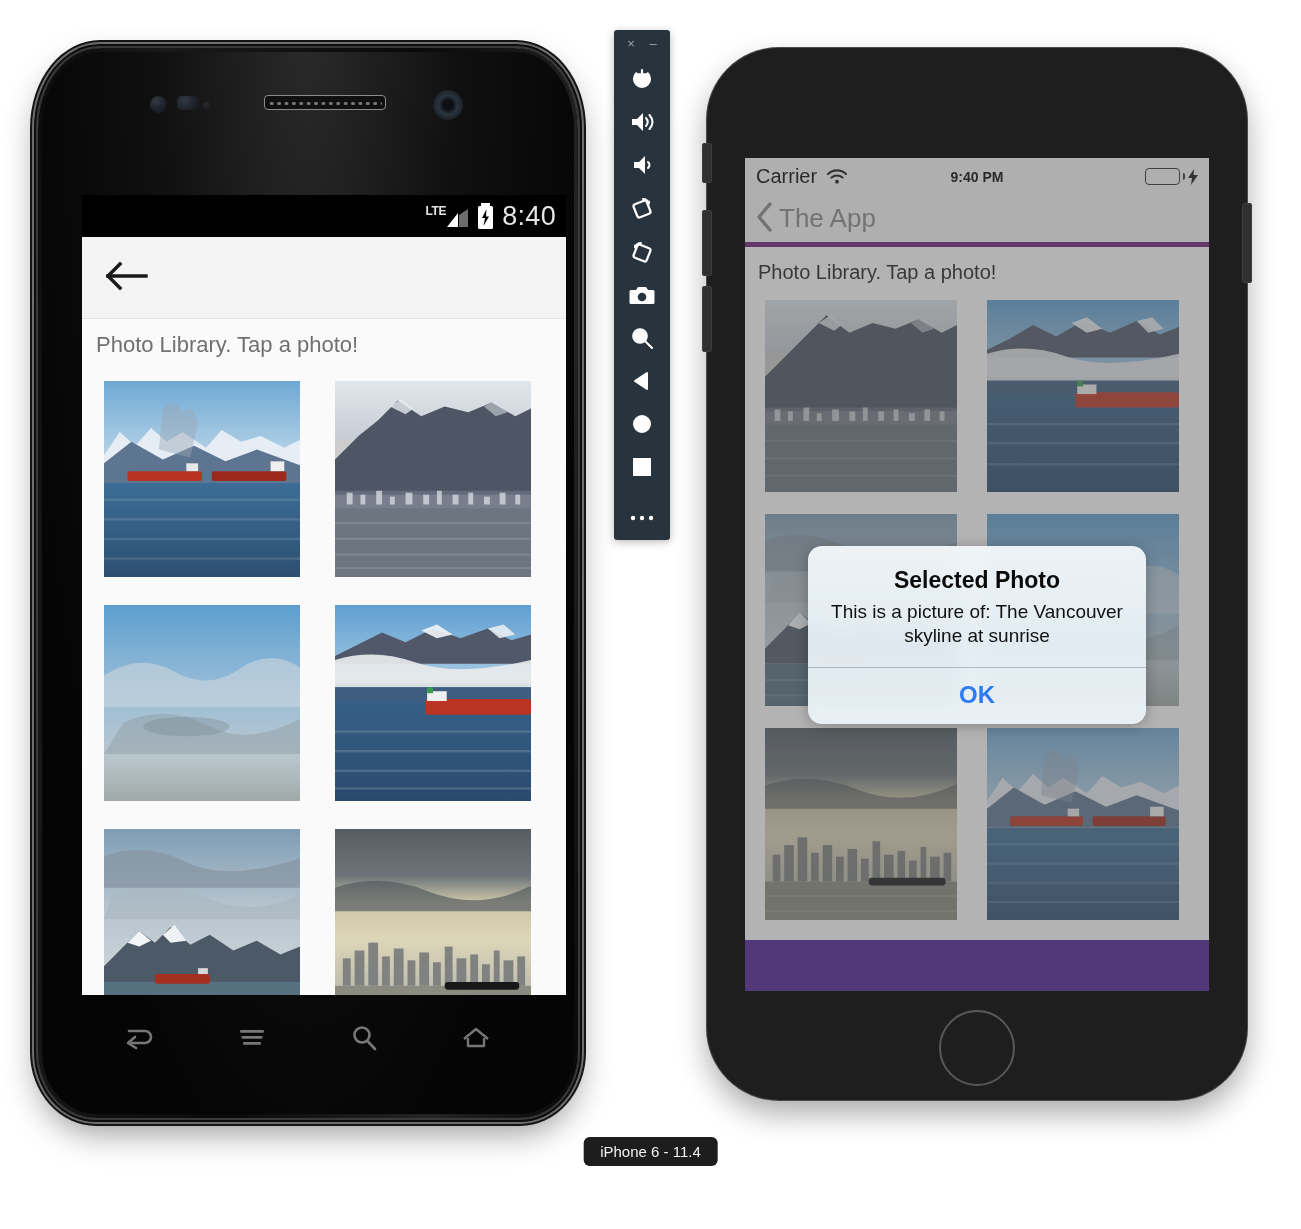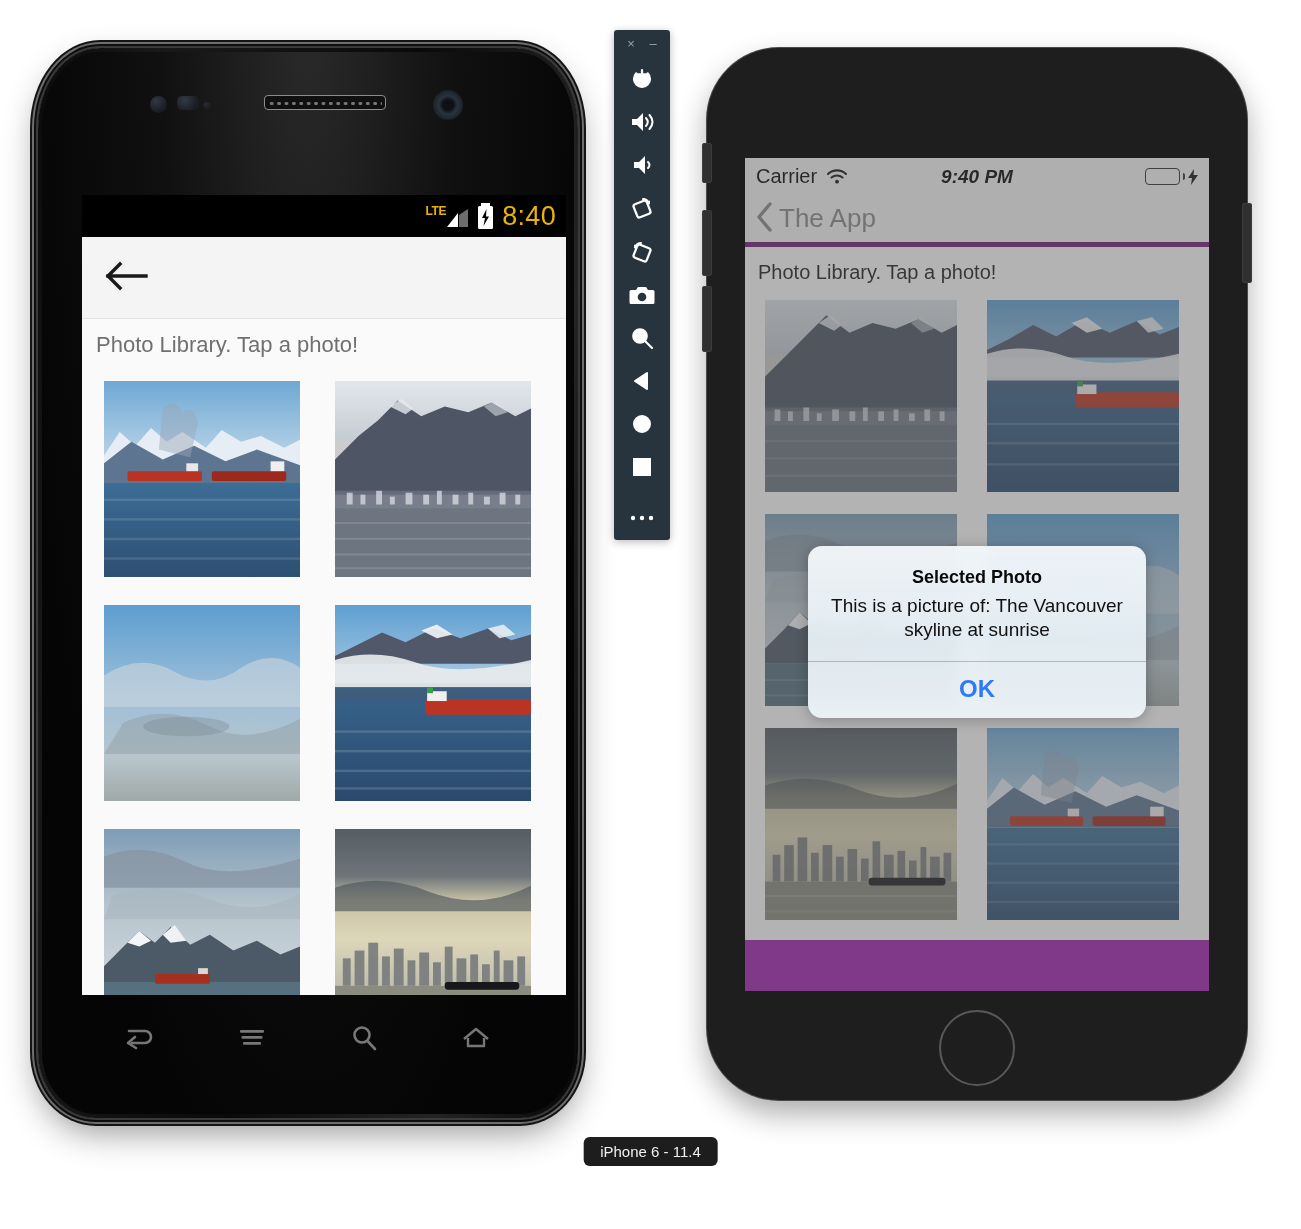--- a/index.html
+++ b/index.html
@@ -68,21 +68,21 @@
   #and-navbar {
     position: absolute; left: 4px; bottom: 6px; width: 524px; height: 110px;
     display: flex; align-items: center; justify-content: space-around;
     padding: 0 38px 30px 38px;
   }
   .and-navbtn { width: 56px; height: 44px; display:flex; align-items:center; justify-content:center; opacity:.58; }
   .and-navbtn svg { display:block; }
 
   
   #and-status {
-    height: 42px; background: #000; color: #eab308;
+    height: 42px; background: #000; color: #e5e5e5;
     display: flex; align-items: center; justify-content: flex-end;
     padding-right: 10px; gap: 8px;
   }
   #and-status .lte-block { display:flex; align-items:flex-end; gap:1px; }
   #and-status .lte-text { font-size: 12px; font-weight: 700; line-height: 1; margin-bottom: 11px; letter-spacing:-0.3px;}
   #and-status .time { font-size: 27px; font-weight: 400; letter-spacing: 0.3px; }
 
   
   #and-appbar {
     height: 82px; background: #f4f4f4;
@@ -128,41 +128,41 @@
     position: absolute; background: #303030; border-radius: 3px;
     box-shadow: inset 0 0 0 1px #3c3c3c;
   }
   #ios-silent { left: -5px; top: 95px; width: 10px; height: 40px; }
   #ios-volup  { left: -5px; top: 162px; width: 10px; height: 66px; }
   #ios-voldn  { left: -5px; top: 238px; width: 10px; height: 66px; }
   #ios-power  { right: -5px; top: 155px; width: 10px; height: 80px; }
   #ios-screen {
     position: absolute; left: 38px; top: 110px;
     width: 464px; height: 833px;
-    background: #a21caf; overflow: hidden;
+    background: #4c1d95; overflow: hidden;
   }
   #ios-home {
     position: absolute; left: 50%; top: 962px; transform: translateX(-50%);
     width: 76px; height: 76px; border-radius: 50%;
     border: 2px solid #585858; background: #1e1e1e;
   }
   #ios-label {
     position: absolute; left: 50%; top: 1137px; transform: translateX(-50%);
     background: #1d1d1d; color: #f0f0f0; font-size: 15px;
     padding: 6px 17px; border-radius: 6px; white-space: nowrap;
   }
 
   
   #ios-statusbar {
     height: 37px; background: #f7f7f7; color: #000;
     display: flex; align-items: center; font-size: 20px;
     padding: 0 11px; position: relative;
   }
   #ios-carrier { display:flex; align-items:center; gap:9px; }
-  #ios-time { position:absolute; left:50%; transform:translateX(-50%); font-weight:700; font-size:19px;font-style:italic;}
+  #ios-time { position:absolute; left:50%; transform:translateX(-50%); font-weight:700; font-size:14px;}
   #ios-batt-wrap { margin-left:auto; display:flex; align-items:center; gap:3px; }
   .batt-body { width:35px; height:17px; border:1.5px solid #2b2b2b; border-radius:4px; padding:1.5px; }
   .batt-fill { width:100%; height:100%; background:#4cd964; border-radius:2px; }
   .batt-cap { width:2.5px; height:7px; background:#2b2b2b; border-radius:0 2px 2px 0; }
   #ios-navbar {
     height: 52px; background: #f7f7f7; border-bottom: 5px solid #701a75;
     display: flex; align-items: center; padding-left: 10px; gap: 4px;
   }
   #ios-back-label { font-size: 26px; color: #8a8a8a; }
   #ios-subtitle { padding: 14px 13px 12px 13px; font-size: 20px; color: #1a1a1a; background:#fff; }
@@ -176,21 +176,21 @@
     position:absolute; inset:0; background: rgba(90,90,90,0.46);
   }
   #ios-alert {
     position:absolute; left:50%; top: 388px; transform: translateX(-50%);
     width: 338px; border-radius: 14px; overflow: hidden;
     background: linear-gradient(180deg, rgba(242,247,250,0.96) 0%, rgba(230,240,246,0.95) 55%, rgba(236,243,247,0.96) 100%);
     box-shadow: 0 2px 14px rgba(0,0,0,0.25);
     backdrop-filter: blur(6px);
   }
   #ios-alert .body { padding: 21px 17px 19px 17px; text-align:center; }
-  #ios-alert .title { font-size: 18px; font-weight: 700; color:#0a0a0a; margin-bottom: 6px; }
+  #ios-alert .title { font-size: 23px; font-weight: 700; color:#0a0a0a; margin-bottom: 6px; }
   #ios-alert .msg { font-size: 19px; color:#111; line-height: 1.25; }
   #ios-alert .sep { height:1px; background: rgba(60,80,100,0.32); }
   #ios-alert .ok { padding: 13px 0 15px 0; text-align:center; font-size: 24px; color:#2e7bf6; font-weight:600; }
 </style>
 </head>
 <body>
 
 <div id="stage">
 
   <div id="android-device">

